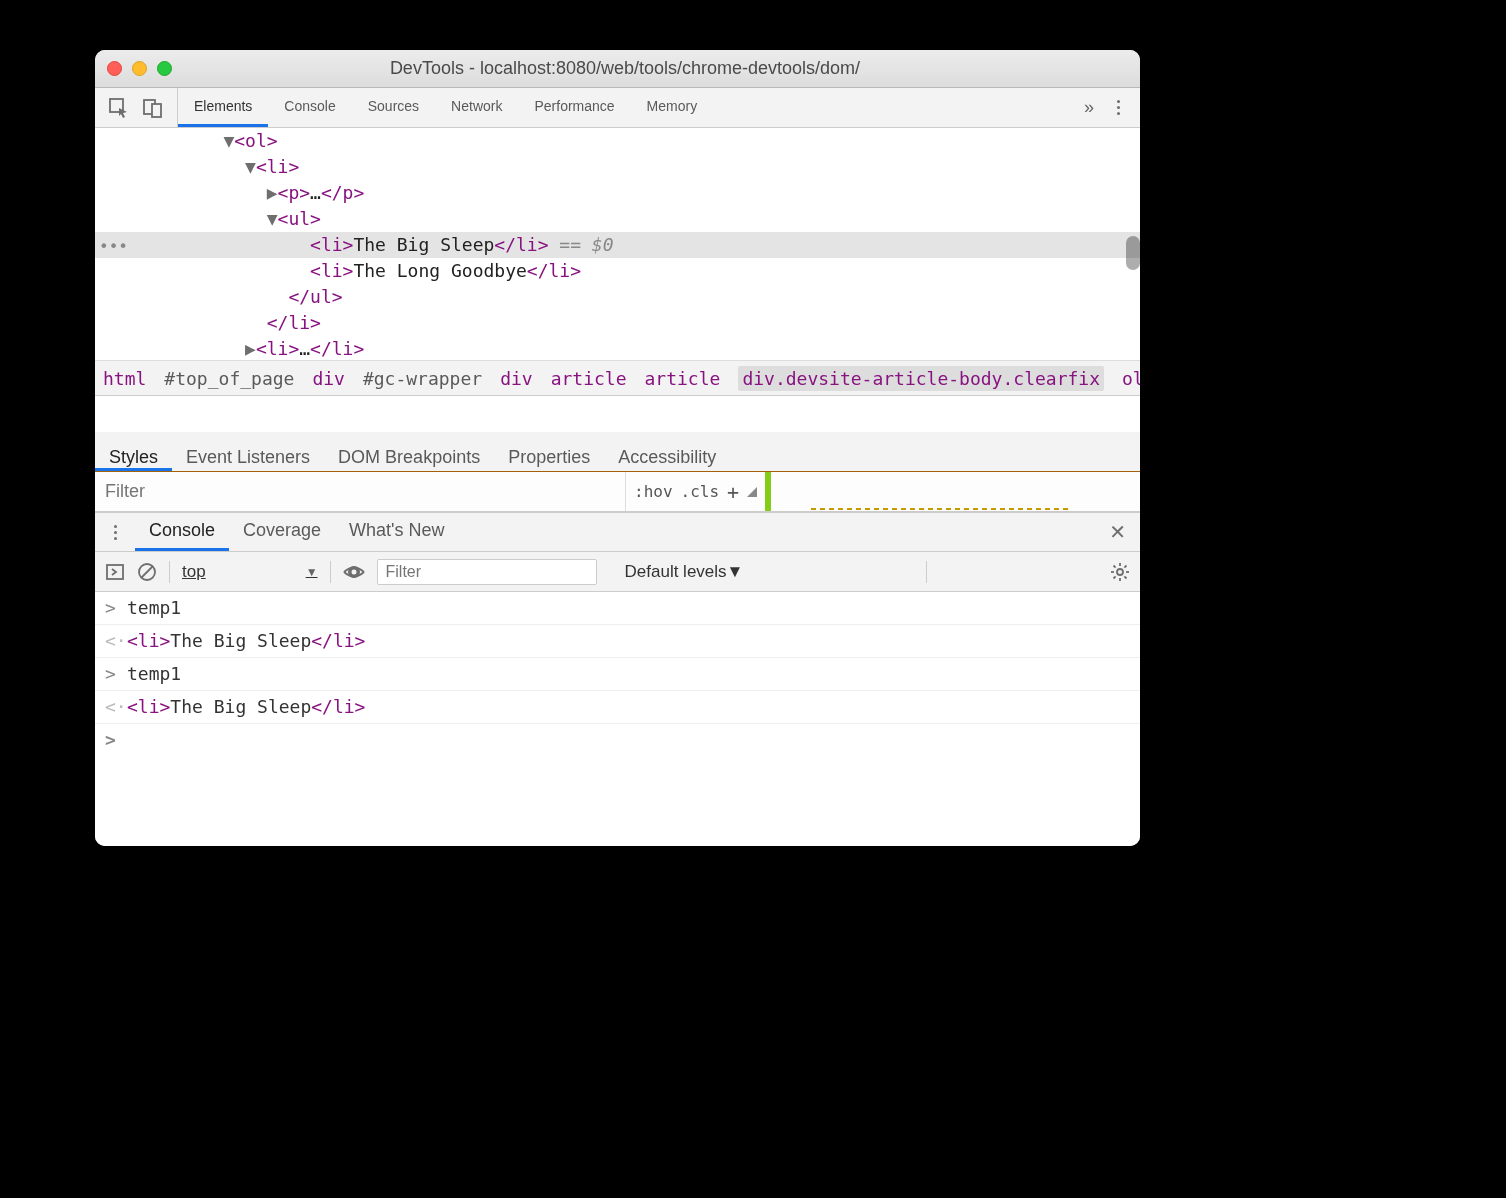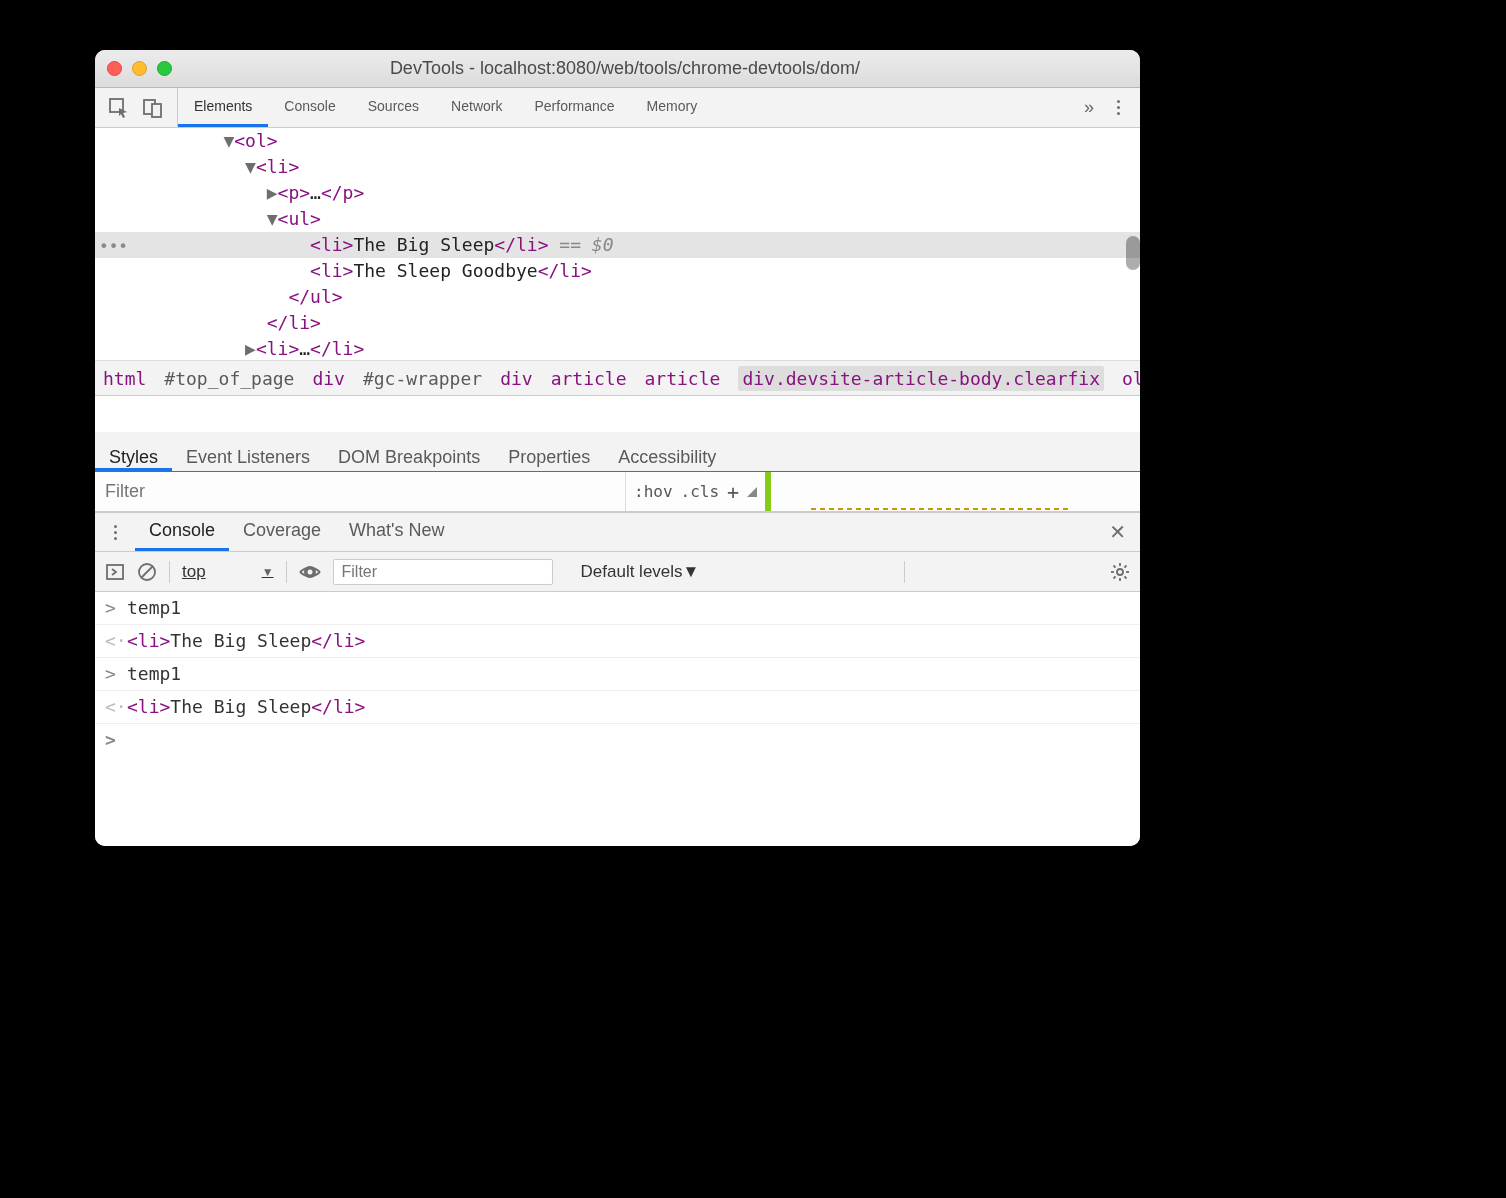--- a/index.html
+++ b/index.html
@@ -126,21 +126,21 @@
   .dtab { padding:0 14px; height:100%; display:flex; align-items:center; color:#5a5a5a; font-size:18px; border-bottom:3px solid transparent; cursor:pointer;}
   .dtab.active { color:#222; border-bottom-color:#1a73e8;}
   .drawer-close { margin-left:auto; padding:0 14px; color:#6e6e6e; font-size:20px; cursor:pointer;}
 
   .console-toolbar {
     height:40px; display:flex; align-items:center; gap:12px; padding:0 10px;
     border-bottom:1px solid #ccc; flex-shrink:0; background:#f3f3f3;
   }
   .ct-icon { color:#6e6e6e; display:flex; align-items:center; }
   .ct-sep { width:1px; height:22px; background:#ccc; }
-  .ct-select { font-size:17px; color:#333; display:flex; align-items:center; gap:56px;text-decoration:underline;}
+  .ct-select { font-size:17px; color:#333; display:flex; align-items:center; gap:100px;text-decoration:underline;}
   .ct-select .dd { color:#666; font-size:12px;}
   .ct-filter { border:1px solid #ccc; background:#fff; height:26px; width:220px; padding:0 8px; font-size:16px; color:#888; border-radius:2px;}
   .ct-levels { margin-left:16px; color:#333; font-size:17px; display:flex; align-items:center; }
   .ct-gear { margin-left:auto; color:#6e6e6e;}
 
   .console-body {
     flex:1; overflow:auto; font-family: Menlo, Consolas, monospace; font-size:18px; line-height:28px;
     background:#fff;
   }
   .crow { display:flex; align-items:flex-start; padding:2px 10px; border-bottom:1px solid #eee;}
@@ -199,21 +199,21 @@
   </div>
 
   <div class="dom-tree" id="dom-tree">
     <div class="scrollthumb"></div>
   <div class="tree-line">          <span class="arrow">▼</span><span class="tag">&lt;ol&gt;</span></div>
       <div class="tree-line">            <span class="arrow">▼</span><span class="tag">&lt;li&gt;</span></div>
       <div class="tree-line">              <span class="arrow">▶</span><span class="tag">&lt;p&gt;</span><span class="txt">…</span><span class="tag">&lt;/p&gt;</span></div>
       <div class="tree-line">              <span class="arrow">▼</span><span class="tag">&lt;ul&gt;</span></div>
       <div class="ellipsis-gutter" style="top: 106px;">•••</div>
       <div class="tree-line hl">                  <span class="tag">&lt;li&gt;</span><span class="txt">The Big Sleep</span><span class="tag">&lt;/li&gt;</span><span class="eqsel"> == $0</span></div>
-      <div class="tree-line">                  <span class="tag">&lt;li&gt;</span><span class="txt">The Sleep Goodbye</span><span class="tag">&lt;/li&gt;</span></div>
+      <div class="tree-line">                  <span class="tag">&lt;li&gt;</span><span class="txt">The Long Goodbye</span><span class="tag">&lt;/li&gt;</span></div>
       <div class="tree-line">                <span class="tag">&lt;/ul&gt;</span></div>
       <div class="tree-line">              <span class="tag">&lt;/li&gt;</span></div>
       <div class="tree-line">            <span class="arrow">▶</span><span class="tag">&lt;li&gt;</span><span class="txt">…</span><span class="tag">&lt;/li&gt;</span></div>
     </div>
 
   <div class="breadcrumb" id="breadcrumb">
       <span class="bc ">html</span>
       <span class="bc text">#top_of_page</span>
       <span class="bc ">div</span>
       <span class="bc text">#gc-wrapper</span>

